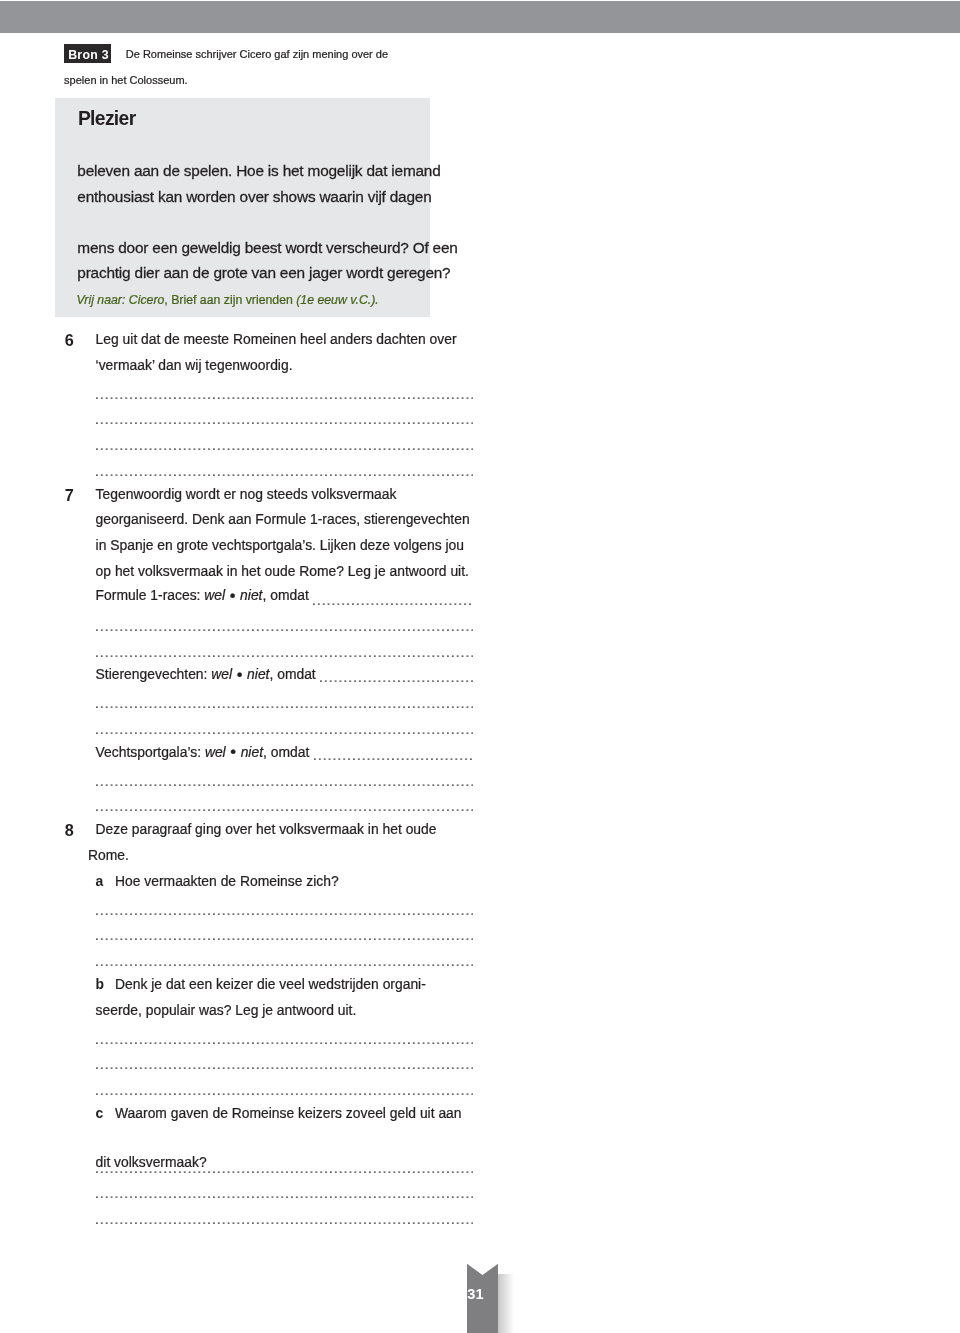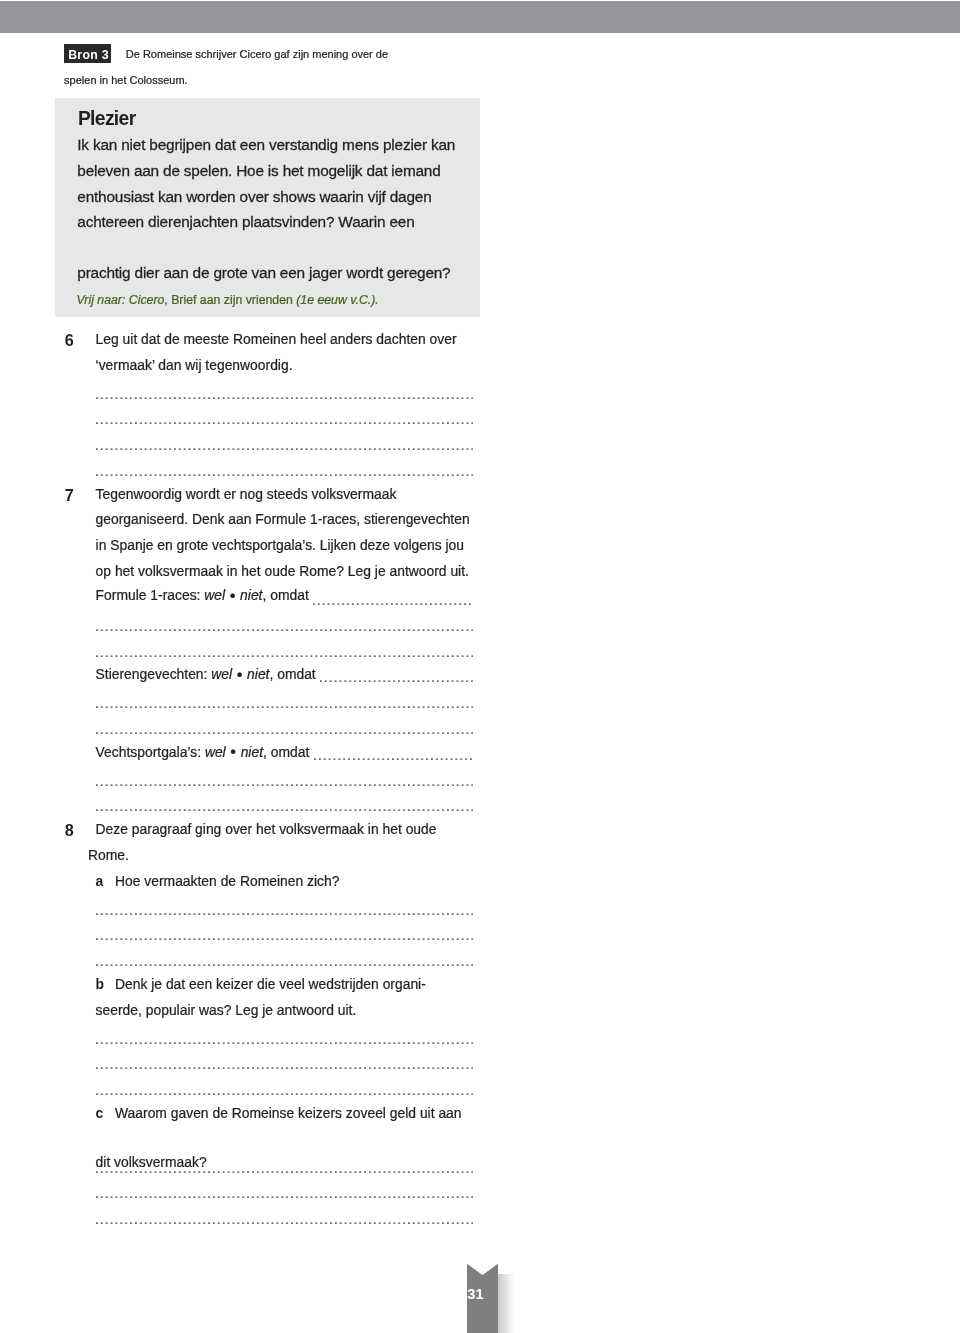--- a/index.html
+++ b/index.html
@@ -16,21 +16,21 @@
       line-height:13.88px;-webkit-text-stroke:0.23px #231f20;}
 
   .intro-ln{font-size:11px;}
 
   .badge{position:absolute;left:64px;top:44px;width:47px;height:18.5px;
          background:#2b2829;}
   .badge span{position:absolute;left:4.2px;top:5.1px;color:#fff;font-weight:700;
          font-size:12.35px;line-height:12.35px;letter-spacing:0.25px;}
 
   
-  .srcbox{position:absolute;left:55px;top:98px;width:425px;height:218.5px;
+  .srcbox{position:absolute;left:55px;top:98px;width:375px;height:218.5px;
           background:#e6e7e8;}
   .srctitle{position:absolute;white-space:nowrap;font-size:19.3px;font-weight:700;
             color:#231f20;line-height:19.3px;letter-spacing:-0.65px;}
   .srcln{position:absolute;white-space:nowrap;font-size:15.4px;line-height:15.4px;letter-spacing:-0.2px;
             color:#231f20;-webkit-text-stroke:0.26px #231f20;}
   .srcattr{position:absolute;white-space:nowrap;font-size:12.3px;line-height:12.3px;
             color:#4d7c0f;-webkit-text-stroke:0.2px #231f20;}
 
   .qnum{position:absolute;font-weight:700;font-size:16.2px;line-height:16.2px;
         color:#231f20;white-space:nowrap;}
@@ -60,24 +60,23 @@
   <div class="topbar"></div>
 
   <div class="badge">
       <span>Bron 3</span>
     </div>
   <div class="ln intro-ln" style="left:125.8px;top:47.9px">De Romeinse schrijver Cicero gaf zijn mening over de</div>
   <div class="ln intro-ln" style="left:64.1px;top:73.6px">spelen in het Colosseum.</div>
 
   <div class="srcbox">
     <div class="srctitle" style="left:22.9px;top:10.9px">Plezier</div>
-    <div class="srcln" style="left:22.3px;top:39.40px">Ik kan niet begrijpen dat een verstandig mens plezier kan</div>
     <div class="srcln" style="left:22.3px;top:64.96px">beleven aan de spelen. Hoe is het mogelijk dat iemand</div>
     <div class="srcln" style="left:22.3px;top:90.52px">enthousiast kan worden over shows waarin vijf dagen</div>
-    <div class="srcln" style="left:22.3px;top:116.08px">achtereen dierenjachten plaatsvinden? Waarin een</div>
+    <div class="srcln" style="left:22.3px;top:141.64px">mens door een geweldig beest wordt verscheurd? Of een</div>
     <div class="srcln" style="left:22.3px;top:167.20px">prachtig dier aan de grote van een jager wordt geregen?</div>
     <div class="srcattr" style="left:21.4px;top:196.2px"><i>Vrij naar: Cicero</i><span>, Brief aan zijn vrienden </span><i>(1e eeuw v.C.).</i></div>
   </div>
 
   <div id="qlayer">
       <div class="qnum" style="left: 64.8px; top: 331.75px;">6</div>
       <div class="ln" style="left: 95.6px; top: 332.85px;">Leg uit dat de meeste Romeinen heel anders dachten over</div>
       <div class="ln" style="left: 95.6px; top: 358.65px;">‘vermaak’ dan wij tegenwoordig.</div>
       <div class="dots" style="left: 95.6px; width: 377px; top: 396.65px;"></div>
       <div class="dots" style="left: 95.6px; width: 377px; top: 422.45px;"></div>
@@ -97,21 +96,21 @@
       <div class="dots" style="left: 95.6px; width: 377px; top: 706.25px;"></div>
       <div class="dots" style="left: 95.6px; width: 377px; top: 732.05px;"></div>
       <div class="ln" style="left: 95.6px; top: 745.65px;"><span>Vechtsportgala’s: </span><i>wel</i><span class="bullet"> • </span><i>niet</i><span>, omdat</span></div>
       <div class="dots" style="left: 313.619px; width: 158.981px; top: 757.85px;"></div>
       <div class="dots" style="left: 95.6px; width: 377px; top: 783.65px;"></div>
       <div class="dots" style="left: 95.6px; width: 377px; top: 809.45px;"></div>
       <div class="qnum" style="left: 64.8px; top: 821.95px;">8</div>
       <div class="ln" style="left: 95.6px; top: 823.05px;">Deze paragraaf ging over het volksvermaak in het oude</div>
       <div class="ln" style="left: 88px; top: 848.85px;">Rome.</div>
       <div class="sublet" style="left: 95.6px; top: 874.65px;">a</div>
-      <div class="ln" style="left: 115px; top: 874.65px;">Hoe vermaakten de Romeinen zich?</div>
+      <div class="ln" style="left: 115px; top: 874.65px;">Hoe vermaakten de Romeinse zich?</div>
       <div class="dots" style="left: 95.6px; width: 377px; top: 912.65px;"></div>
       <div class="dots" style="left: 95.6px; width: 377px; top: 938.45px;"></div>
       <div class="dots" style="left: 95.6px; width: 377px; top: 964.25px;"></div>
       <div class="sublet" style="left: 95.6px; top: 977.85px;">b</div>
       <div class="ln" style="left: 115px; top: 977.85px;">Denk je dat een keizer die veel wedstrijden organi-</div>
       <div class="ln" style="left: 95.6px; top: 1003.65px;">seerde, populair was? Leg je antwoord uit.</div>
       <div class="dots" style="left: 95.6px; width: 377px; top: 1041.65px;"></div>
       <div class="dots" style="left: 95.6px; width: 377px; top: 1067.45px;"></div>
       <div class="dots" style="left: 95.6px; width: 377px; top: 1093.25px;"></div>
       <div class="sublet" style="left: 95.6px; top: 1106.85px;">c</div>

